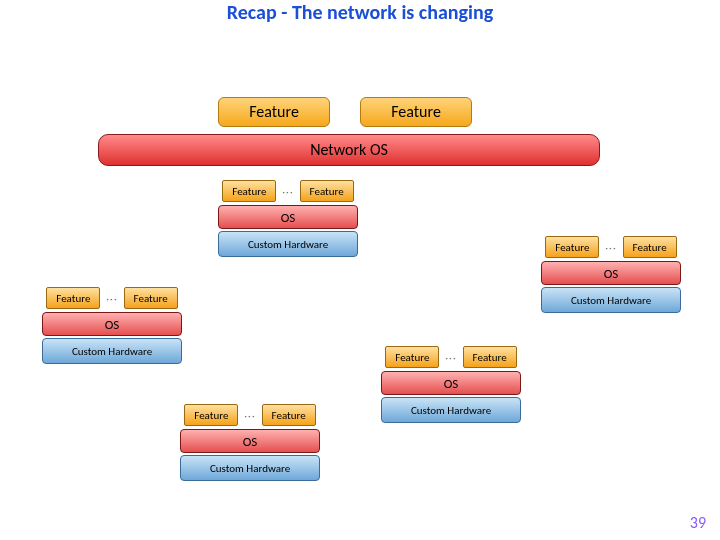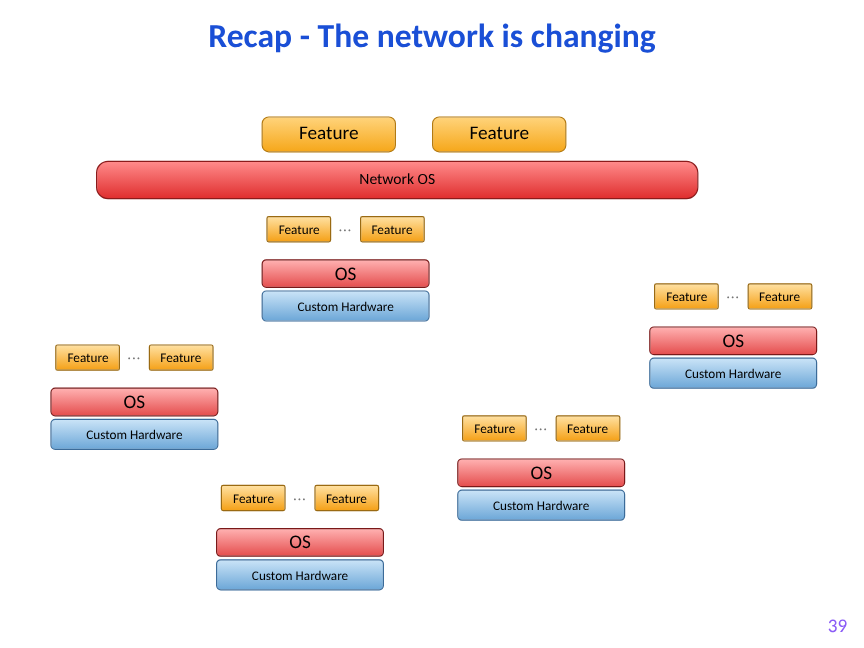--- a/index.html
+++ b/index.html
@@ -1,32 +1,32 @@
 <!DOCTYPE html>
 <html><head>
 <meta charset="utf-8">
 <style>
   html,body{margin:0;padding:0;width:720px;height:540px;background:#fff;font-family:"Segoe UI",Calibri,Arial,sans-serif;position:relative}
-  .title{position:absolute;left:0;right:0;top:12px;text-align:center;font-size:28px;font-weight:600;color:#1a4fd6}
+  .title{position:absolute;left:0;right:0;top:0;text-align:center;font-size:20px;font-weight:600;color:#1a4fd6}
   .pagenum{position:absolute;right:14px;bottom:8px;font-size:16px;color:#8b5cf6}
 
   .big-feature{position:absolute;width:110px;height:28px;border-radius:6px;
     background:linear-gradient(#ffd37a,#f6a81c);text-align:center;line-height:28px;
     font-size:16px;color:#000;border:1px solid #b47a10}
-  .net-os{position:absolute;left:80px;top:134px;width:500px;height:30px;border-radius:10px;
+  .net-os{position:absolute;left:98px;top:134px;width:500px;height:30px;border-radius:10px;
     background:linear-gradient(#ff8a8a,#e03030);text-align:center;line-height:30px;
-    font-size:13px;color:#000;border:1px solid #8b1b1b}
+    font-size:16px;color:#000;border:1px solid #8b1b1b}
 
   .stack{position:absolute;width:140px}
   .frow{height:22px;display:flex;align-items:center;justify-content:center;gap:6px}
   .feat{width:52px;height:20px;border-radius:2px;background:linear-gradient(#ffe0a0,#f5a21a);
     border:1px solid #9a6a12;font-size:11px;display:flex;align-items:center;justify-content:center}
   .dots{font-size:11px;color:#777;letter-spacing:1px}
-  .os{margin-top:14px;height:22px;border-radius:4px;background:linear-gradient(#ffb0b0,#e55050);
-    border:1px solid #7a1818;font-size:16px;display:flex;align-items:center;justify-content:center}
+  .os{margin-top:3px;height:22px;border-radius:4px;background:linear-gradient(#ffb0b0,#e55050);
+    border:1px solid #7a1818;font-size:13px;display:flex;align-items:center;justify-content:center}
   .hw{margin-top:2px;height:24px;border-radius:4px;background:linear-gradient(#c9e3f7,#6ea8d8);
     border:1px solid #3b6b99;font-size:11px;display:flex;align-items:center;justify-content:center}
 
   
   #bf1{left:218px;top:97px}
   #bf2{left:360px;top:97px}
   #s1{left:218px;top:180px}
   #s2{left:541px;top:236px}
   #s3{left:42px; top:287px}
   #s4{left:381px;top:346px}

